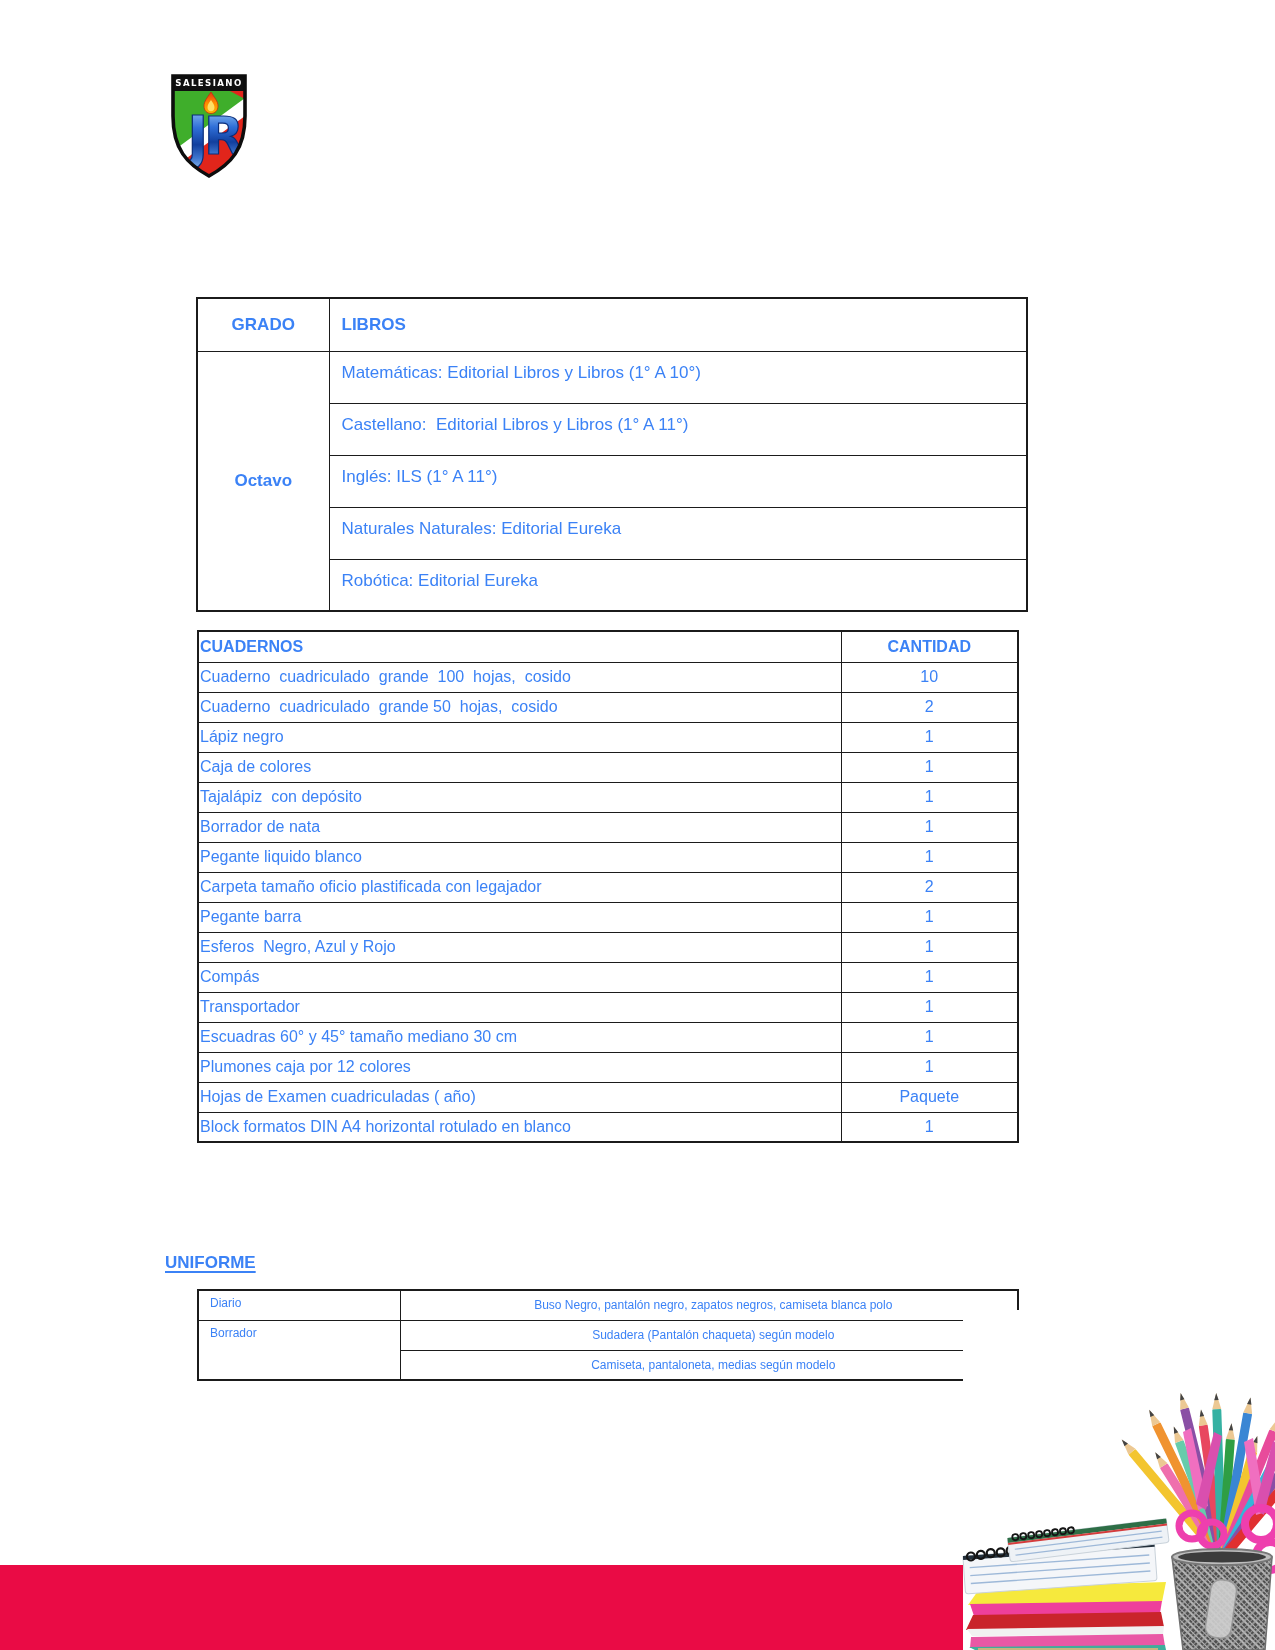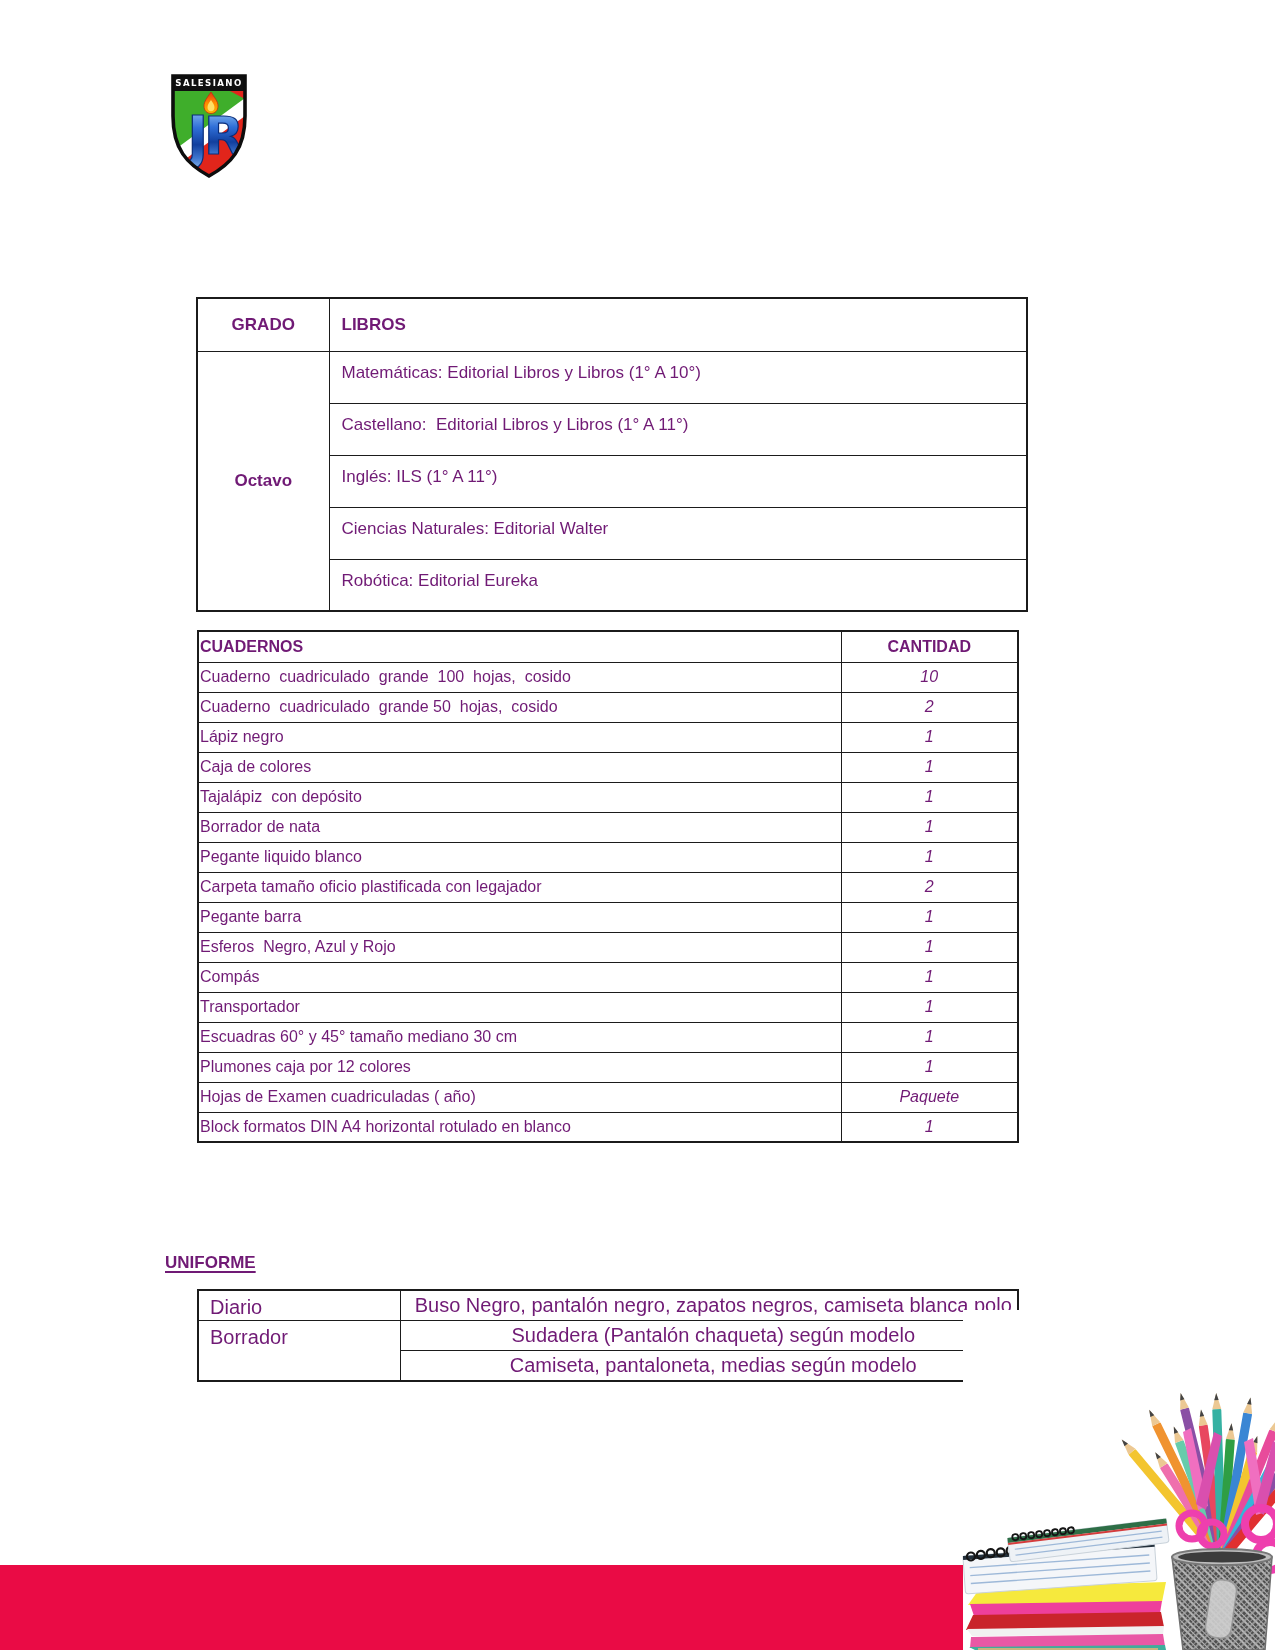--- a/index.html
+++ b/index.html
@@ -3,21 +3,21 @@
 <meta charset="utf-8">
 <style>
   html,body{margin:0;padding:0;background:#ffffff;}
   .page{
     position:relative;
     width:1275px;
     height:1650px;
     background:#ffffff;
     overflow:hidden;
     font-family:"Liberation Sans", sans-serif;
-    color:#701a75;
+    color:#3b82f6;
   }
 
   
   .logo{position:absolute;left:166px;top:68px;width:86px;height:112px;}
 
   
   table{border-collapse:collapse;table-layout:fixed;position:absolute;background:#fff;}
   td,th{border:1.6px solid #1b1b1b;font-weight:normal;white-space:pre-wrap;overflow:hidden;}
   table{border:2.5px solid #1b1b1b;}
 
@@ -31,31 +31,31 @@
   .books-table .book-cell{vertical-align:top;padding:11px 10px 0 12px;}
 
   
   .supplies-table{left:197px;top:630px;width:822px;font-size:16px;}
   .supplies-table thead tr{height:31px;}
   .supplies-table tbody tr{height:30px;}
   .supplies-table .items-h{width:643px;text-align:left;font-weight:bold;padding-left:1px;vertical-align:middle;}
   .supplies-table .qty-h{text-align:center;font-weight:bold;vertical-align:middle;}
   .supplies-table .item-cell{text-align:left;vertical-align:middle;}
   .supplies-table .item-cell.bold{font-weight:bold;}
-  .supplies-table .qty-cell{text-align:center;vertical-align:middle;font-style:italic;}
+  .supplies-table .qty-cell{text-align:center;vertical-align:middle;}
 
   
   .uniform-heading{
     position:absolute;left:165px;top:1253px;
     font-size:17px;font-weight:bold;
     text-decoration:underline;
     text-decoration-thickness:2px;
     text-underline-offset:3px;
   }
-  .uniform-table{left:197px;top:1289px;width:822px;font-size:20px;padding-left:13px;}
+  .uniform-table{left:197px;top:1289px;width:822px;font-size:12px;padding-left:13px;}
   .uniform-table tbody tr{height:30px;}
   .uniform-table .type-cell{width:202px;text-align:left;padding-left:11px;vertical-align:top;padding-top:5px;}
   .uniform-table .desc-cell{text-align:center;padding-left:10px;vertical-align:middle;}
 
   
   .bottom-band{
     position:absolute;left:0;top:1565px;width:1275px;height:85px;
     background:#ea0b45;z-index:2;
   }
   .supplies-art{position:absolute;left:950px;top:1310px;width:325px;height:340px;z-index:3;}
@@ -123,21 +123,21 @@
           <td class="grade-cell" rowspan="5">Octavo</td>
           <td class="book-cell">Matemáticas: Editorial Libros y Libros (1° A 10°)</td>
         </tr>
         <tr>
           <td class="book-cell">Castellano:  Editorial Libros y Libros (1° A 11°)</td>
         </tr>
         <tr>
           <td class="book-cell">Inglés: ILS (1° A 11°)</td>
         </tr>
         <tr>
-          <td class="book-cell">Ciencias Naturales: Editorial Walter</td>
+          <td class="book-cell">Naturales Naturales: Editorial Eureka</td>
         </tr>
         <tr>
           <td class="book-cell">Robótica: Editorial Eureka</td>
         </tr>
       </tbody>
   </table>
 
   <table class="supplies-table">
     <colgroup>
         <col style="width:643px">

